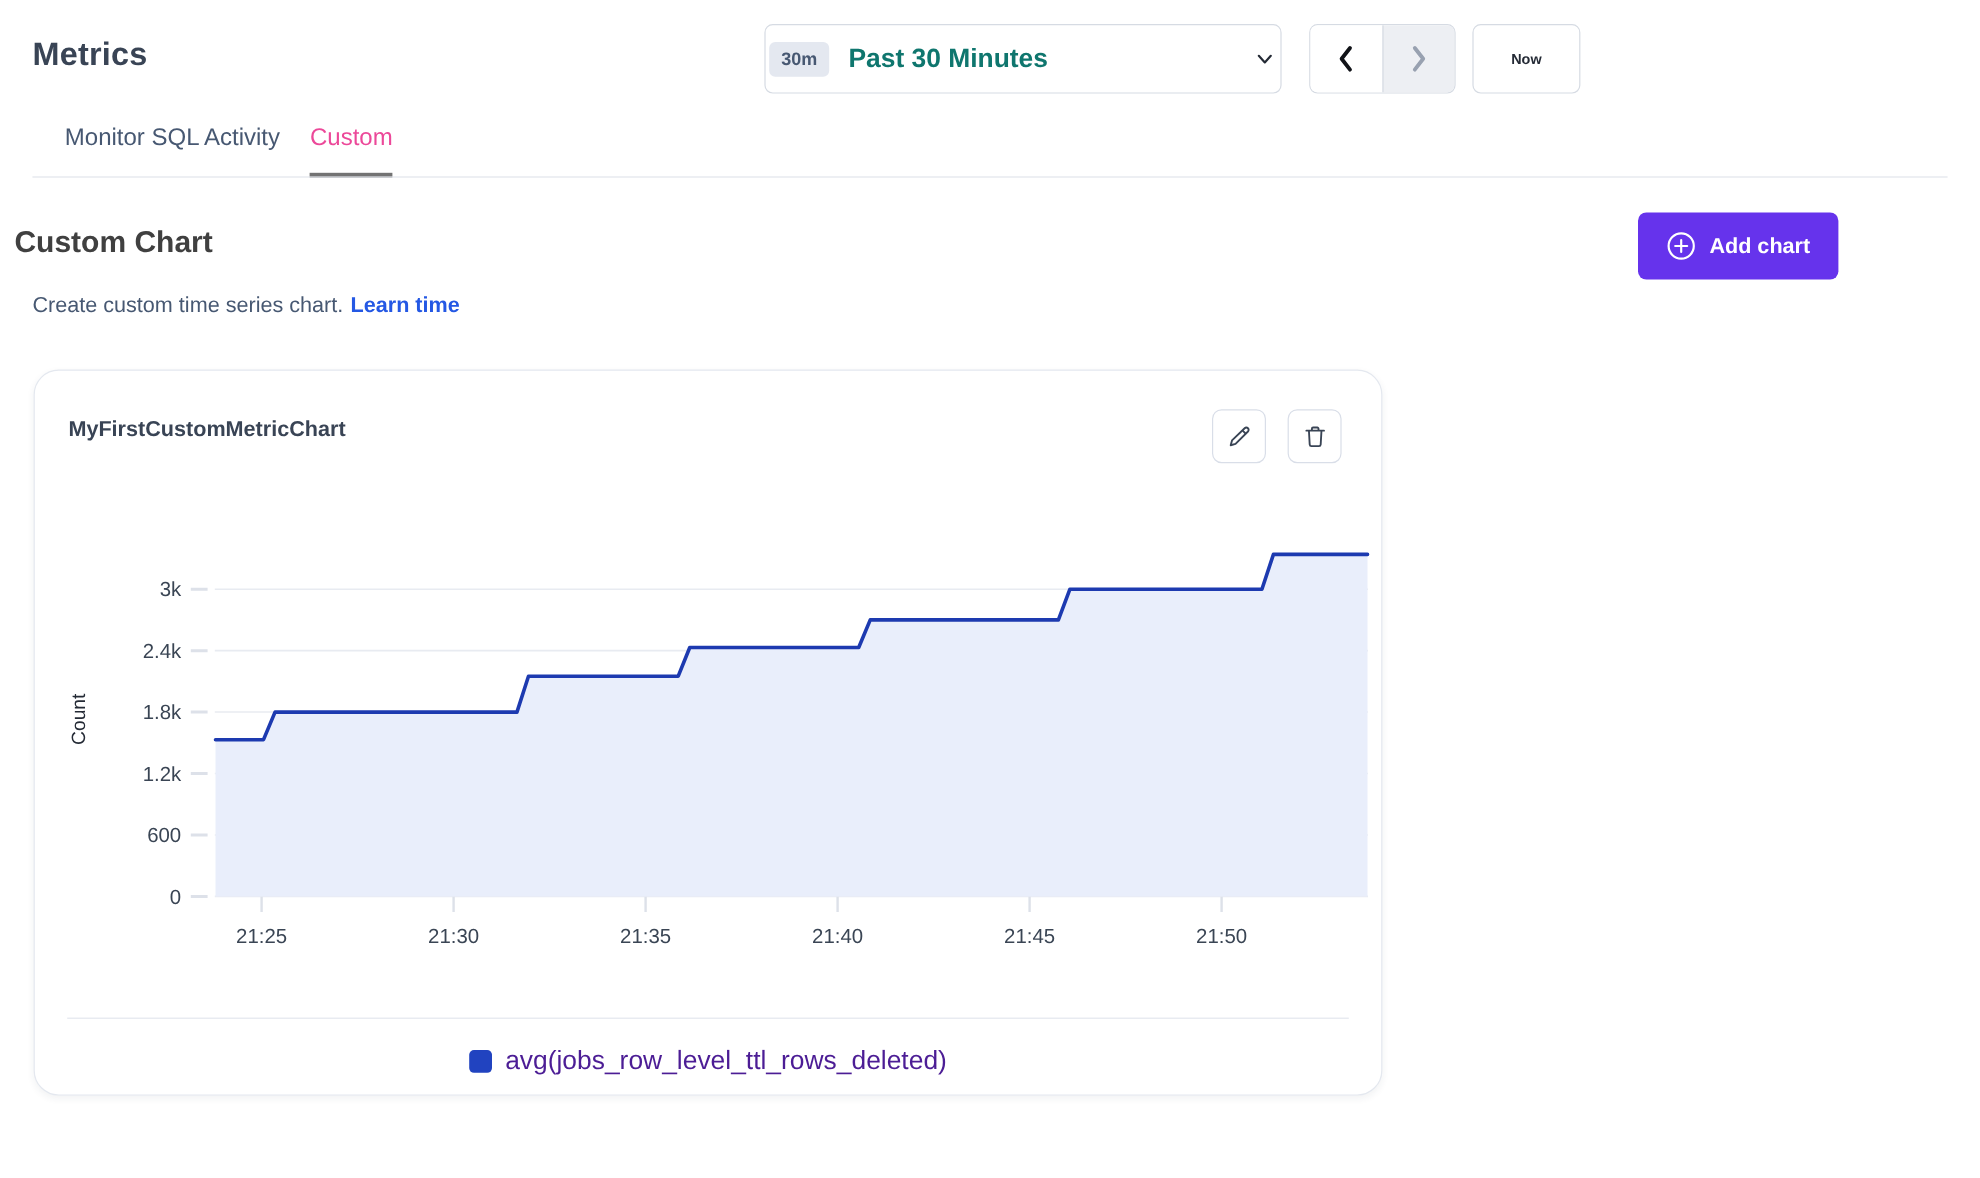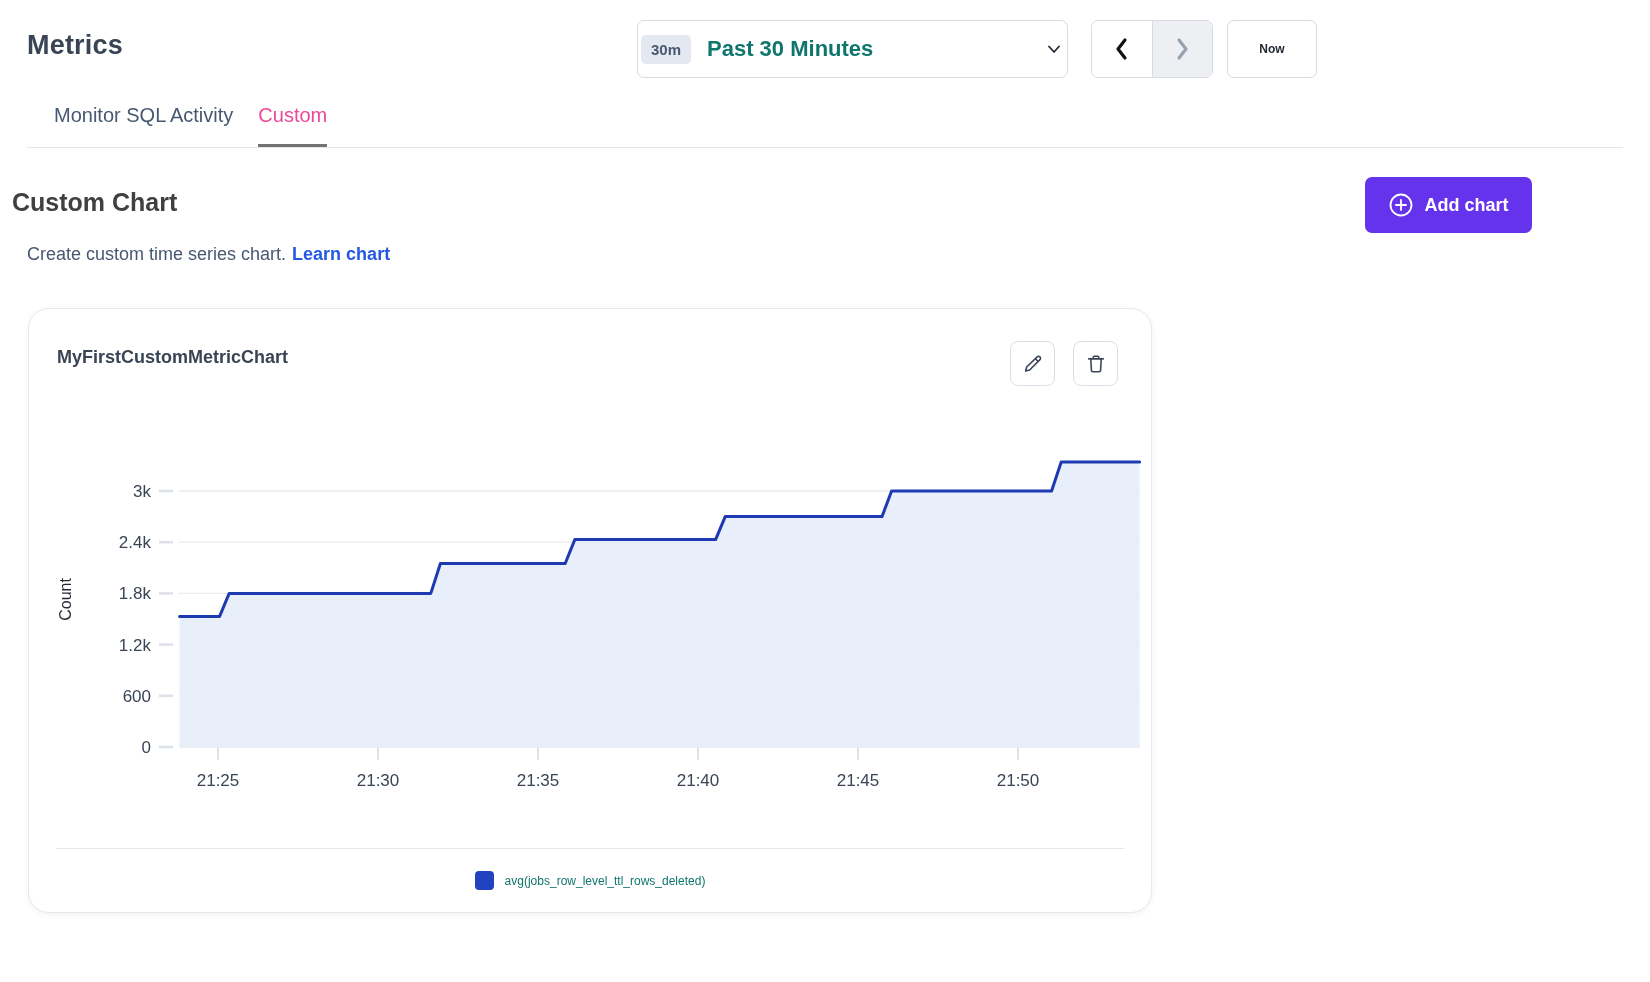--- a/index.html
+++ b/index.html
@@ -51,21 +51,21 @@
   .icon-btn { position:absolute; top:32px; width:45px; height:45px; background:#fff; border:1px solid #d9dee8;
     border-radius:8px; display:flex; align-items:center; justify-content:center; cursor:pointer; }
   .icon-btn.edit { left:981px; }
   .icon-btn.delete { left:1044px; }
 
   #chart-svg { position:absolute; left:0; top:95px; }
 
   .card-divider { position:absolute; left:27px; right:27px; top:539px; height:1px; background:#e3e7ee; }
   .legend { position:absolute; left:0; right:0; top:562px; display:flex; align-items:center; justify-content:center; gap:11px; }
   .legend-swatch { width:19px; height:19px; border-radius:4px; background:#2143c0; }
-  .legend-label { font-size:12px; color:#0f766e; }
+  .legend-label { font-size:22px; color:#4c1d95; }
 </style>
 </head>
 <body>
 
 <div class="page">
 
   <h1 class="page-title">Metrics</h1>
 
   <div class="time-controls">
     <div class="range-select">
@@ -90,21 +90,21 @@
     <button class="now-btn">Now</button>
   </div>
 
   <nav class="tabs">
     <div class="tab">Monitor SQL Activity</div>
     <div class="tab active">Custom</div>
   </nav>
   <div class="tabs-divider"></div>
 
   <h2 class="section-heading">Custom Chart</h2>
-  <p class="section-desc"><span>Create custom time series chart.</span><a class="learn-more">Learn chart</a></p>
+  <p class="section-desc"><span>Create custom time series chart.</span><a class="learn-more">Learn time</a></p>
 
   <button class="add-chart-btn">
     <svg width="26" height="26" viewBox="0 0 26 26">
       <circle cx="13" cy="13" r="10.5" fill="none" stroke="#ffffff" stroke-width="1.8"></circle>
       <line x1="13" y1="8" x2="13" y2="18" stroke="#ffffff" stroke-width="1.8" stroke-linecap="round"></line>
       <line x1="8" y1="13" x2="18" y2="13" stroke="#ffffff" stroke-width="1.8" stroke-linecap="round"></line>
     </svg>
     <span>Add chart</span>
   </button>
 

